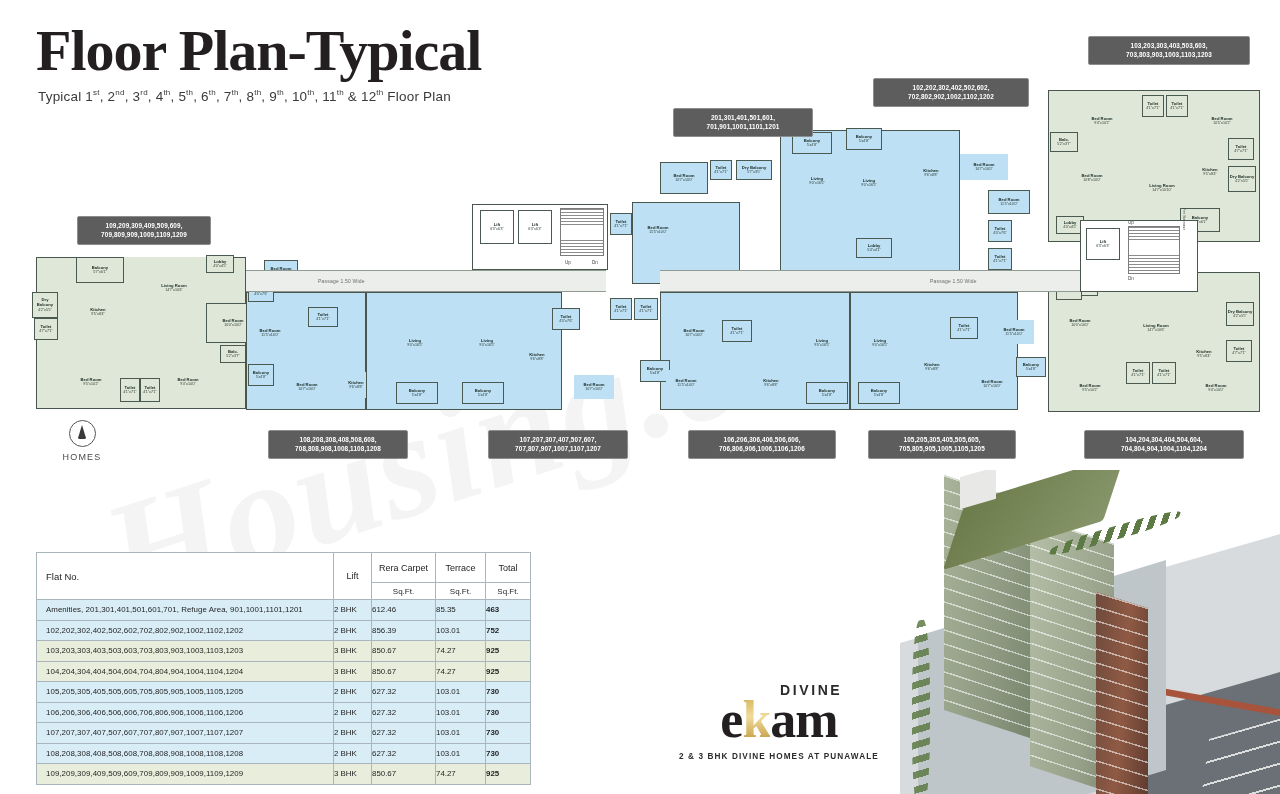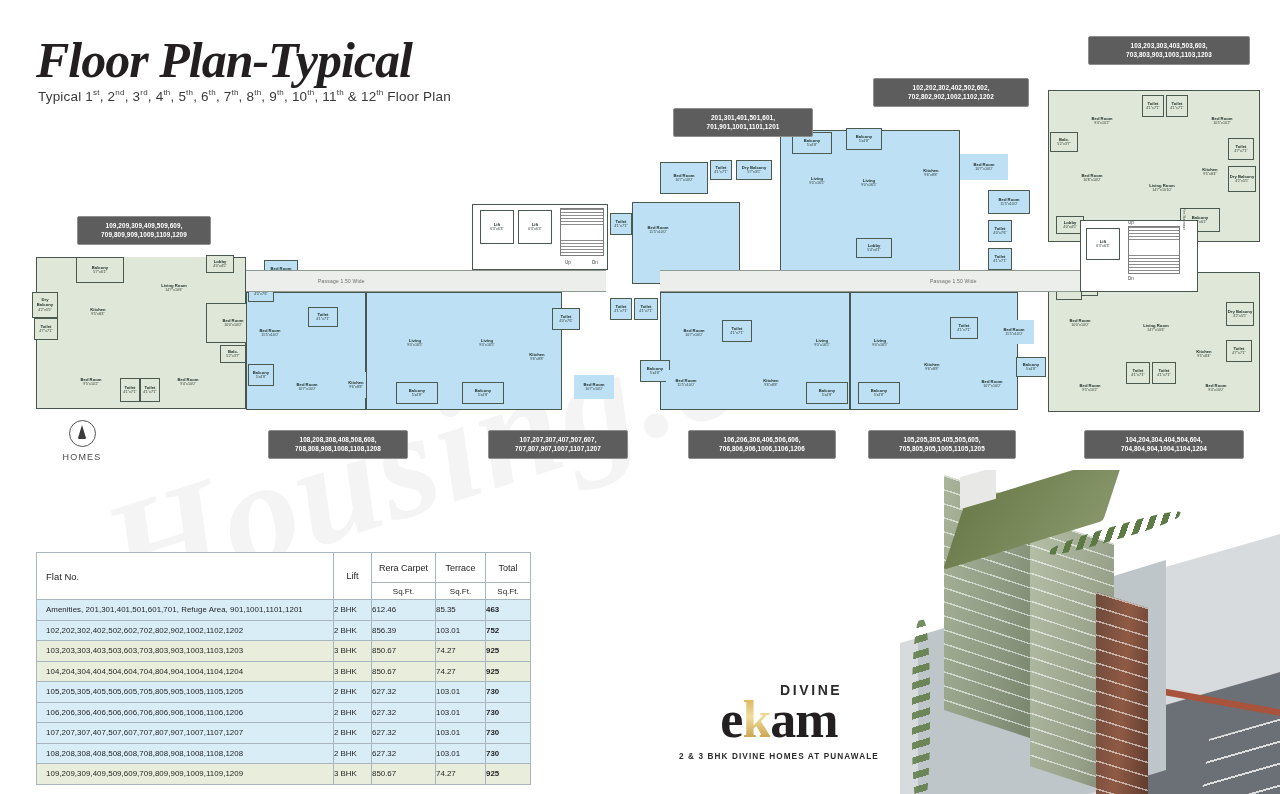--- a/index.html
+++ b/index.html
@@ -22,27 +22,26 @@
     color:rgba(0,0,0,0.045);
     letter-spacing:2px;
     transform:rotate(-18deg);
     white-space:nowrap;
     pointer-events:none;
     user-select:none;
   }
 
   
   #title {
-    position:absolute; left:36px; top:35px;
+    position:absolute; left:36px; top:22px;
     font-family:"Liberation Serif", serif;
-    font-size:50px; font-weight:700;
+    font-size:58px; font-weight:700;
     letter-spacing:-1px;
     color:#231f20;
     line-height:1;
-    font-style:italic;
   }
   #subtitle {
     position:absolute; left:38px; top:88px;
     font-size:13.5px; color:#3a3a3a; letter-spacing:.2px;
   }
   #subtitle sup { font-size:8px; }
 
   
   #plan {
     position:absolute; left:20px; top:20px;

